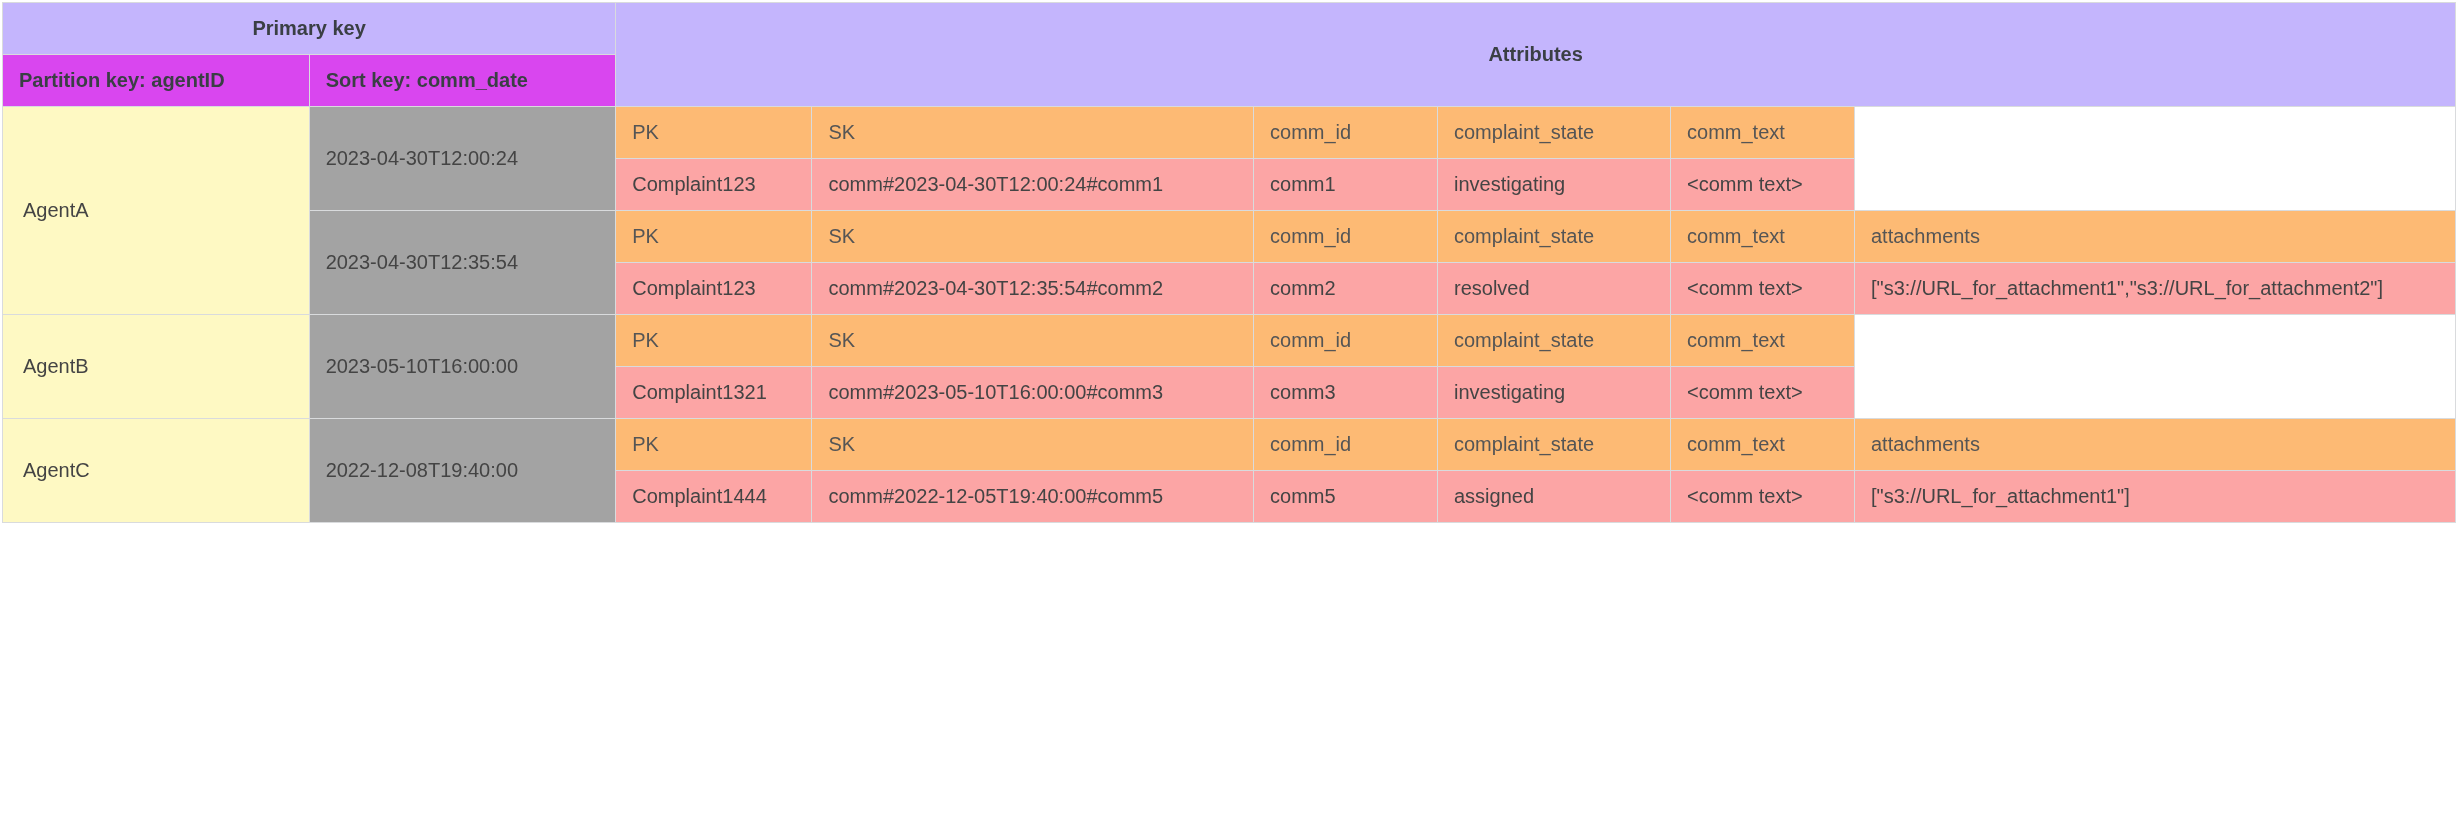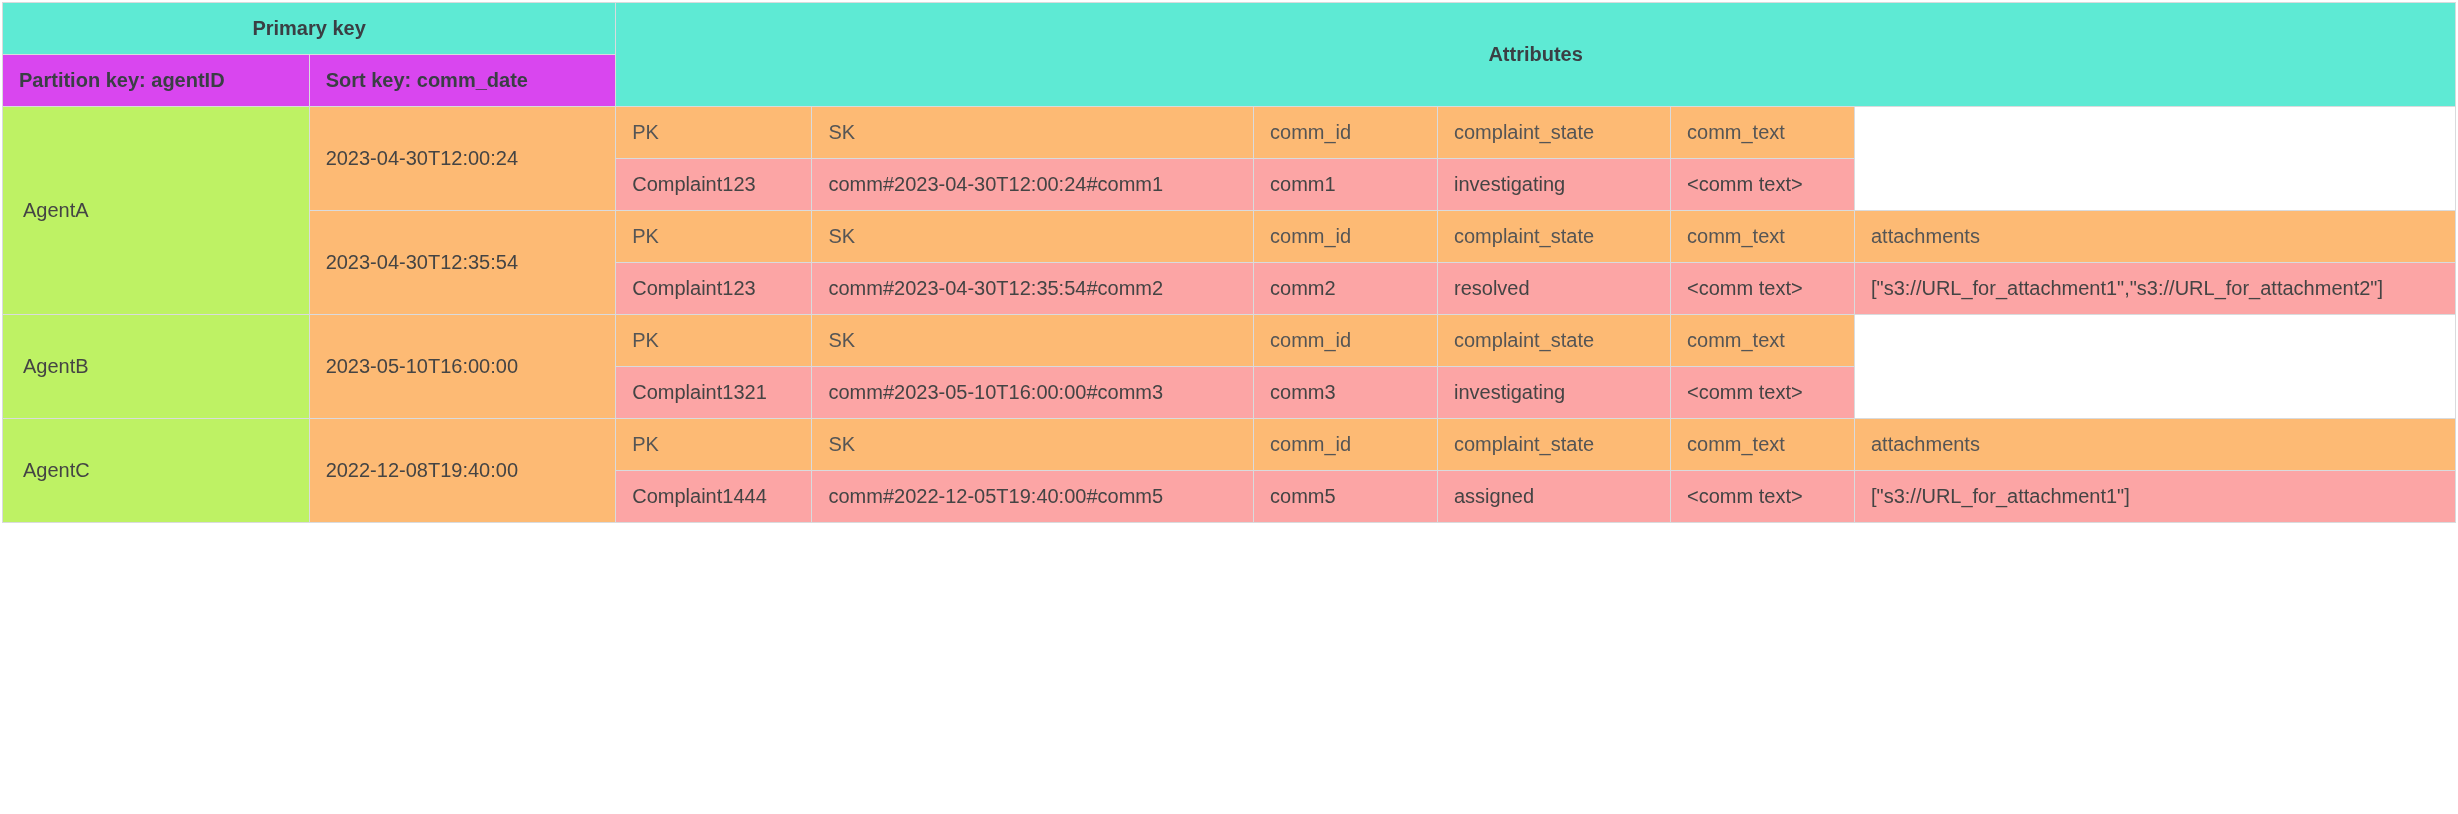--- a/index.html
+++ b/index.html
@@ -21,47 +21,47 @@
     }
     th, td {
       border: 1px solid #d9dbdd;
       padding: 14px 16px;
       text-align: left;
       vertical-align: middle;
       word-wrap: break-word;
       overflow-wrap: break-word;
     }
     .hdr {
-      background: #5eead4;
+      background: #c4b5fd;
       font-weight: 600;
       color: #3a3f44;
       text-align: center;
     }
     .hdr-sub {
       background: #d946ef;
       font-weight: 600;
       color: #3a3f44;
       text-align: left;
     }
     .mini-hdr {
       background: #fdba74;
       color: #555;
       font-weight: 400;
     }
     .val {
       background: #fca5a5;
       color: #444;
     }
     .agent-cell {
-      background: #bef264;
+      background: #fef9c3;
       color: #444;
       padding-left: 20px;
     }
     .date-cell {
-      background: #fdba74;
+      background: #a3a3a3;
       color: #444;
     }
     .blank {
       background: #fff;
     }
   </style>
 </head>
 <body>
 
 <table>

